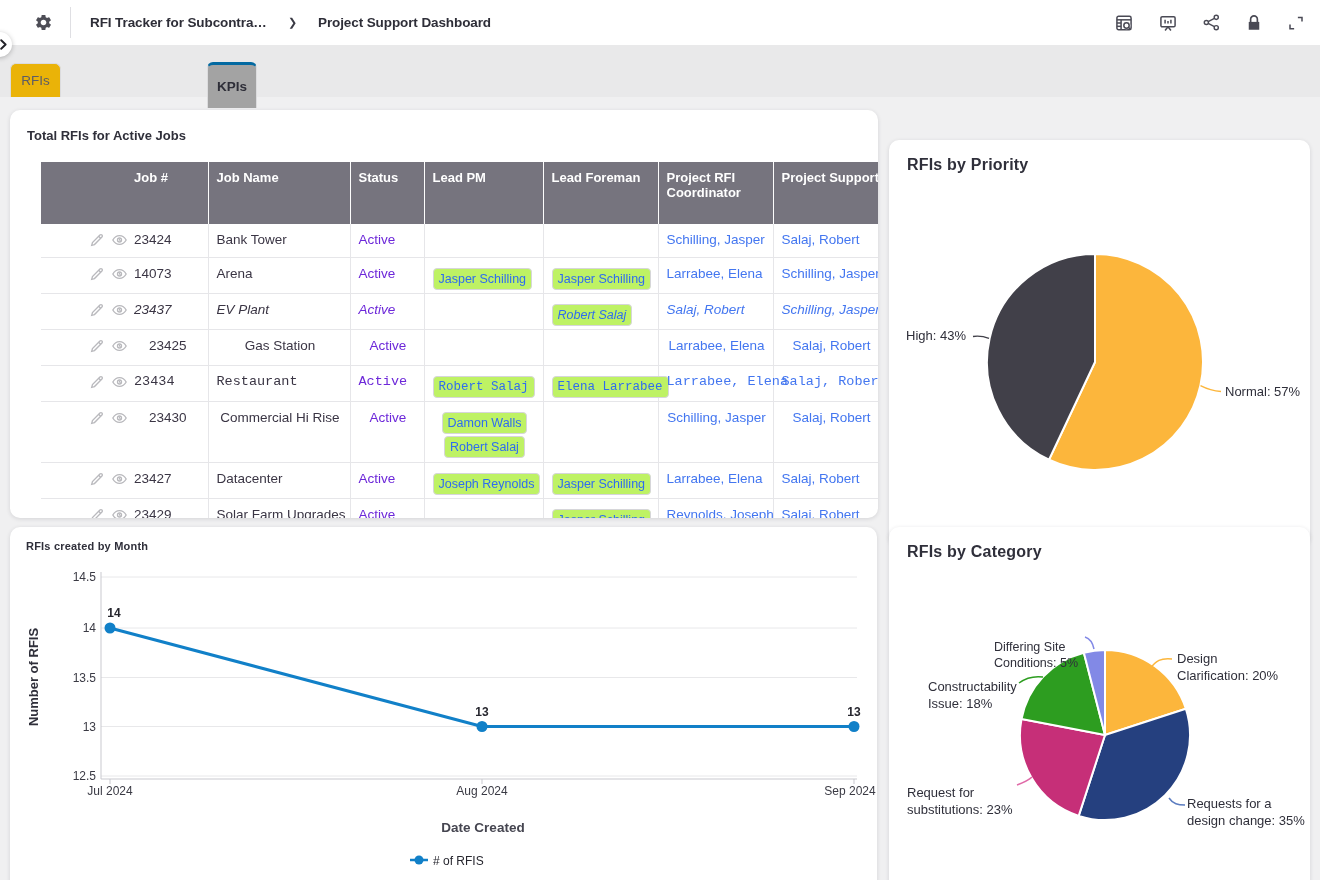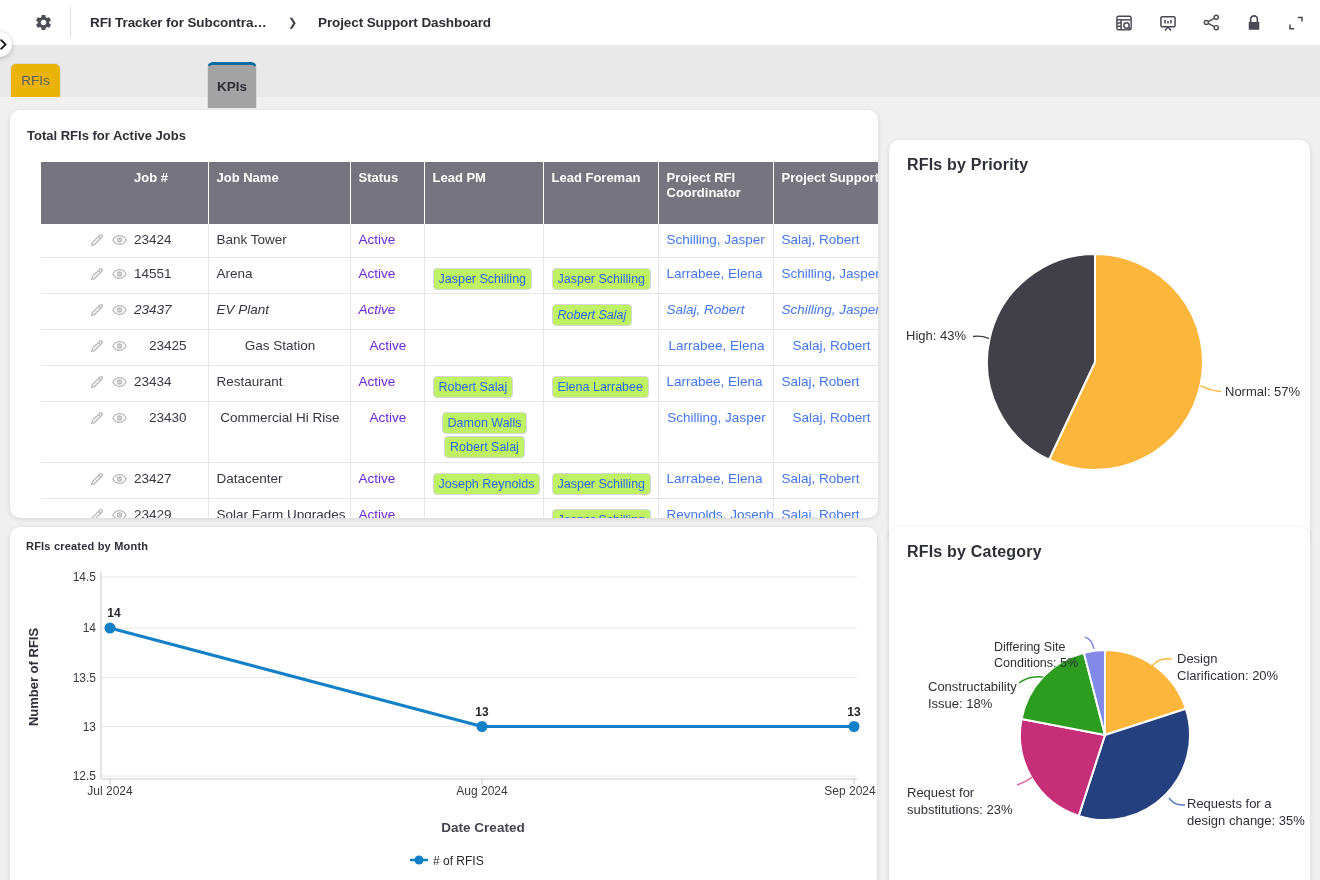--- a/index.html
+++ b/index.html
@@ -137,21 +137,21 @@
         </tr>
     <tr style="height:36px;">
           <td class="c0 icell"><svg width="16" height="16" viewBox="0 0 24 24" fill="none" stroke="#b9b9bd" stroke-width="2">
               <path d="M4 20l1.2-4.2L16.4 4.6a2.1 2.1 0 0 1 3 3L8.2 18.8 4 20z"></path>
               <path d="M14.5 6.5l3 3"></path>
             </svg><svg width="17" height="16" viewBox="0 0 24 24" fill="none" stroke="#b9b9bd" stroke-width="2">
               <path d="M2 12s3.6-6.5 10-6.5S22 12 22 12s-3.6 6.5-10 6.5S2 12 2 12z"></path>
               <circle cx="12" cy="12" r="3"></circle>
               <path d="M12 10.2V12l1.6 1.2" stroke-width="1.6"></path>
             </svg></td>
-          <td class="c1 jn">14551</td>
+          <td class="c1 jn">14073</td>
           <td class="jn">Arena</td>
           <td class="st">Active</td>
           <td><span class="chip">Jasper Schilling</span></td>
           <td><span class="chip">Jasper Schilling</span></td>
           <td class="lk">Larrabee, Elena</td>
           <td class="lk">Schilling, Jasper</td>
           <td></td>
         </tr>
     <tr style="height:36px;font-style:italic;">
           <td class="c0 icell"><svg width="16" height="16" viewBox="0 0 24 24" fill="none" stroke="#b9b9bd" stroke-width="2">
@@ -182,21 +182,21 @@
             </svg></td>
           <td class="c1 jn">23425</td>
           <td class="jn">Gas Station</td>
           <td class="st">Active</td>
           <td></td>
           <td></td>
           <td class="lk">Larrabee, Elena</td>
           <td class="lk">Salaj, Robert</td>
           <td></td>
         </tr>
-    <tr style="height:36px;">
+    <tr style="height:36px;font-family:Liberation Mono, monospace;">
           <td class="c0 icell"><svg width="16" height="16" viewBox="0 0 24 24" fill="none" stroke="#b9b9bd" stroke-width="2">
               <path d="M4 20l1.2-4.2L16.4 4.6a2.1 2.1 0 0 1 3 3L8.2 18.8 4 20z"></path>
               <path d="M14.5 6.5l3 3"></path>
             </svg><svg width="17" height="16" viewBox="0 0 24 24" fill="none" stroke="#b9b9bd" stroke-width="2">
               <path d="M2 12s3.6-6.5 10-6.5S22 12 22 12s-3.6 6.5-10 6.5S2 12 2 12z"></path>
               <circle cx="12" cy="12" r="3"></circle>
               <path d="M12 10.2V12l1.6 1.2" stroke-width="1.6"></path>
             </svg></td>
           <td class="c1 jn">23434</td>
           <td class="jn">Restaurant</td>

